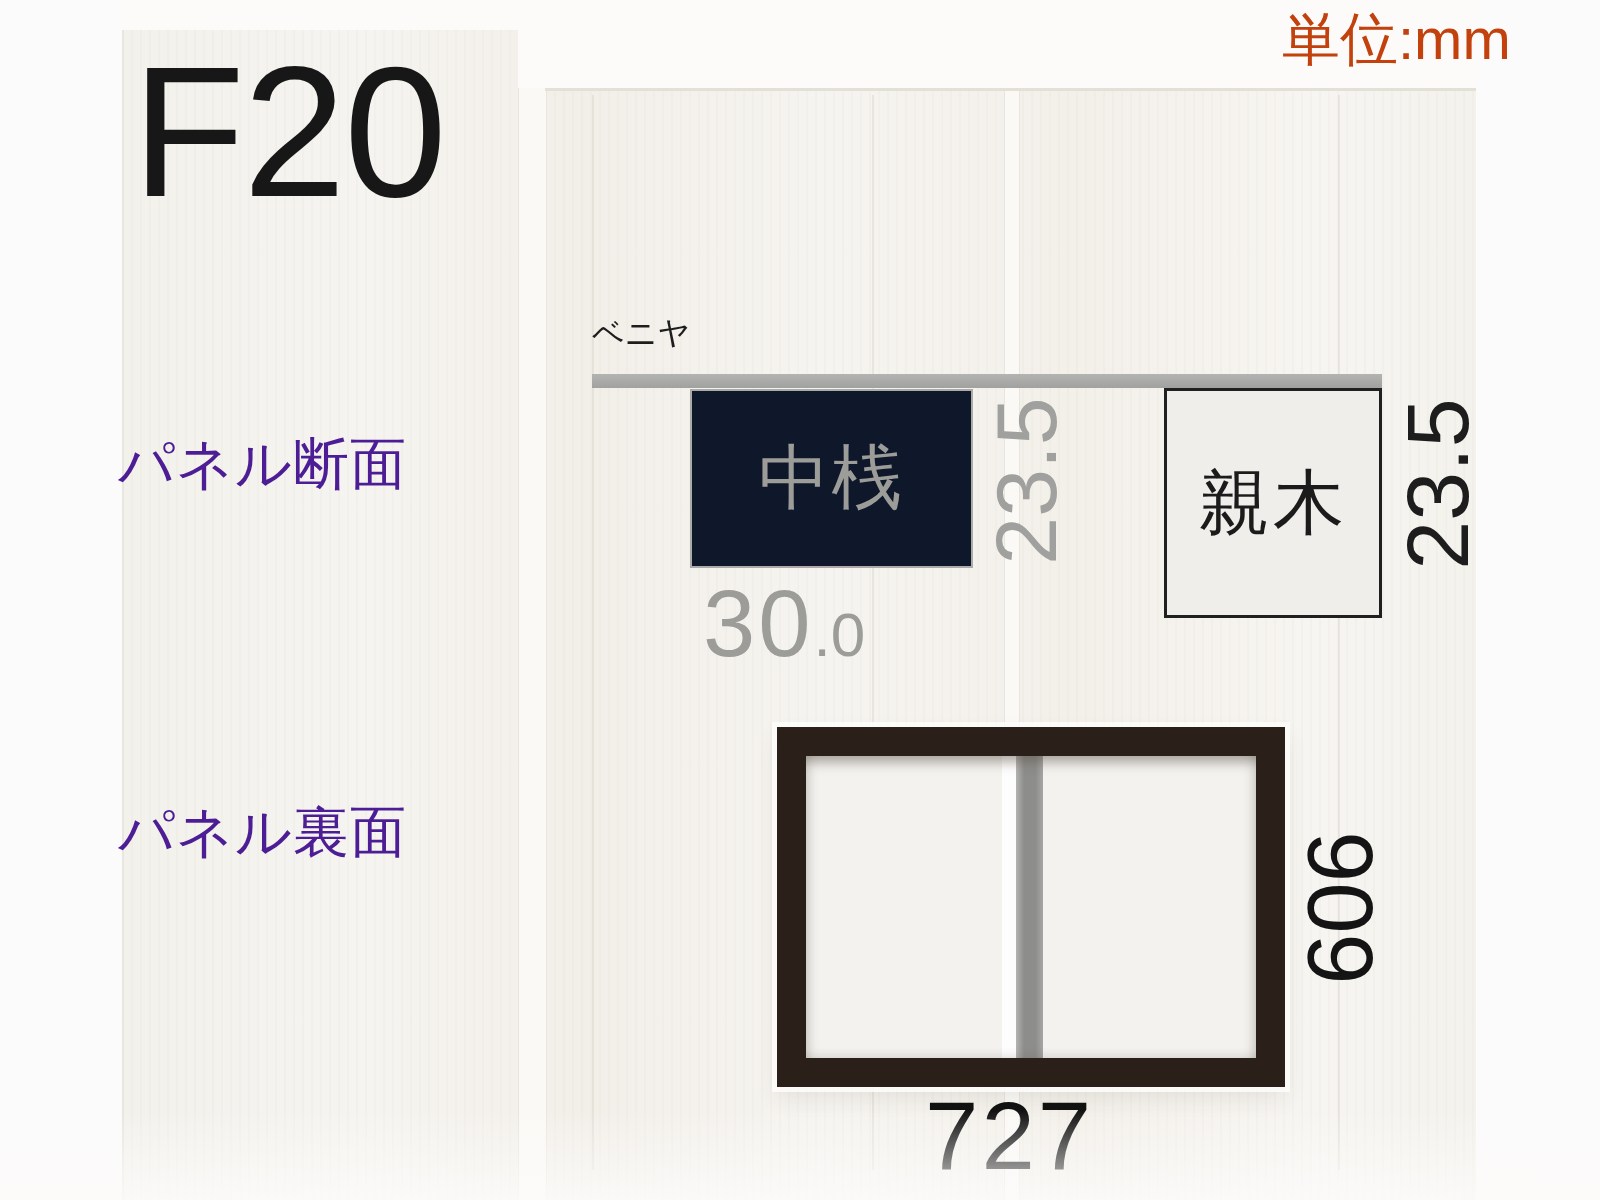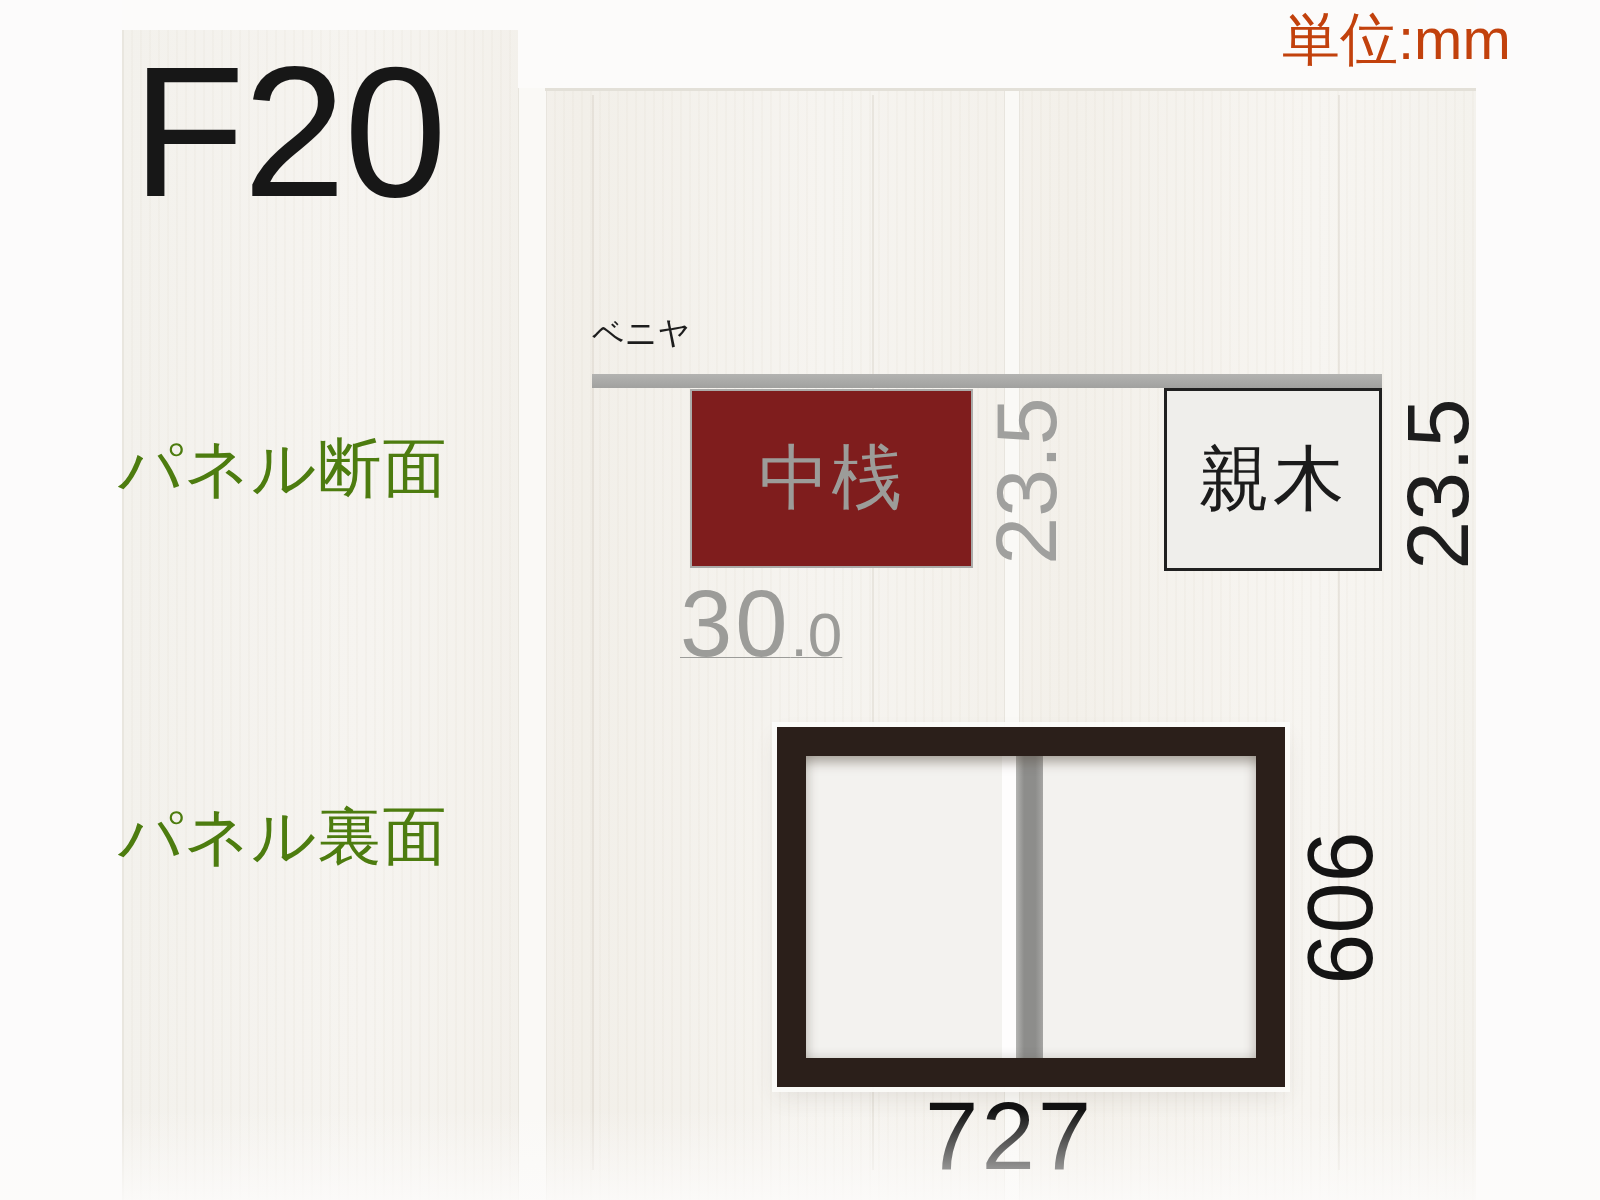--- a/index.html
+++ b/index.html
@@ -26,40 +26,40 @@
   .topmargin{position:absolute;left:0;top:0;width:1600px;height:30px;background:#fcfbfa;}
   .topedge{position:absolute;left:545px;top:88px;width:931px;height:3px;background:#e3e0d8;}
   .leftmargin{position:absolute;left:0;top:0;width:122px;height:1200px;background:#fcfbfb;}
   .rightmargin{position:absolute;left:1476px;top:0;width:124px;height:1200px;background:#fcfbfb;}
   .bottomfade{position:absolute;left:0;bottom:0;width:1600px;height:90px;
     background:linear-gradient(rgba(252,251,250,0),rgba(252,251,250,0.85));}
   
   .t{position:absolute;line-height:1;white-space:nowrap;}
   .title{left:88px;top:40px;font-size:185px;letter-spacing:-2px;color:#171717;margin-left:44px;}
   .unit{left:1282px;top:10px;font-size:58px;color:#c2410c;}
-  .rowlabel{font-size:64px;color:#4d7c0f;letter-spacing:1px;}
+  .rowlabel{font-size:56px;color:#4c1d95;letter-spacing:1px;}
   .label-cross{left:118px;top:436px;}
   .label-back{left:118px;top:804px;}
   .veneer-label{left:592px;top:317px;font-size:32px;color:#1d1d1d;}
   
   .veneer-bar{position:absolute;left:592px;top:374px;width:790px;height:14px;
     background:linear-gradient(#b3b3b1,#a1a19f);}
   
   .specbox{position:absolute;display:flex;align-items:center;justify-content:center;box-sizing:border-box;}
-  .midrail-box{left:690px;top:389px;width:283px;height:179px;border:2px solid #ababa9;background:#7f1d1d;}
+  .midrail-box{left:690px;top:389px;width:283px;height:179px;border:2px solid #ababa9;background:#0f172a;}
   .midrail-box .lbl{font-size:71px;color:#9c9c99;letter-spacing:2px;}
-  .outerwood-box{left:1164px;top:388px;width:218px;height:183px;border:3px solid #202020;background:#efeeeb;}
+  .outerwood-box{left:1164px;top:388px;width:218px;height:230px;border:3px solid #202020;background:#efeeeb;}
   .outerwood-box .lbl{font-size:71px;color:#1b1b1b;letter-spacing:3px;}
   
   .dim{position:absolute;line-height:1;white-space:nowrap;}
   .dim .big{font-size:94px;letter-spacing:3px;}
   .dim .small{font-size:62px;}
   .dim-gray{color:#9c9c99;}
   .dim-black{color:#161616;}
-  .midrail-width{left:680px;top:577px;text-decoration:underline;}
+  .midrail-width{left:703px;top:577px;}
   .outer-width{left:1152px;top:577px;}
   .back-width{left:925px;top:1088px;font-size:96px;letter-spacing:3px;color:#111;}
   
   .dim-v{position:absolute;display:flex;align-items:center;justify-content:center;
     transform:rotate(-90deg);line-height:1;white-space:nowrap;}
   .midrail-thk{left:916px;top:431px;width:220px;height:100px;font-size:86px;color:#a0a09e;}
   .outer-thk{left:1328px;top:434px;width:220px;height:100px;font-size:88px;color:#1d1d1d;}
   .back-height{left:1230px;top:858px;width:220px;height:100px;font-size:92px;color:#141414;}
   
   .backframe{position:absolute;left:777px;top:727px;width:508px;height:360px;box-sizing:border-box;

